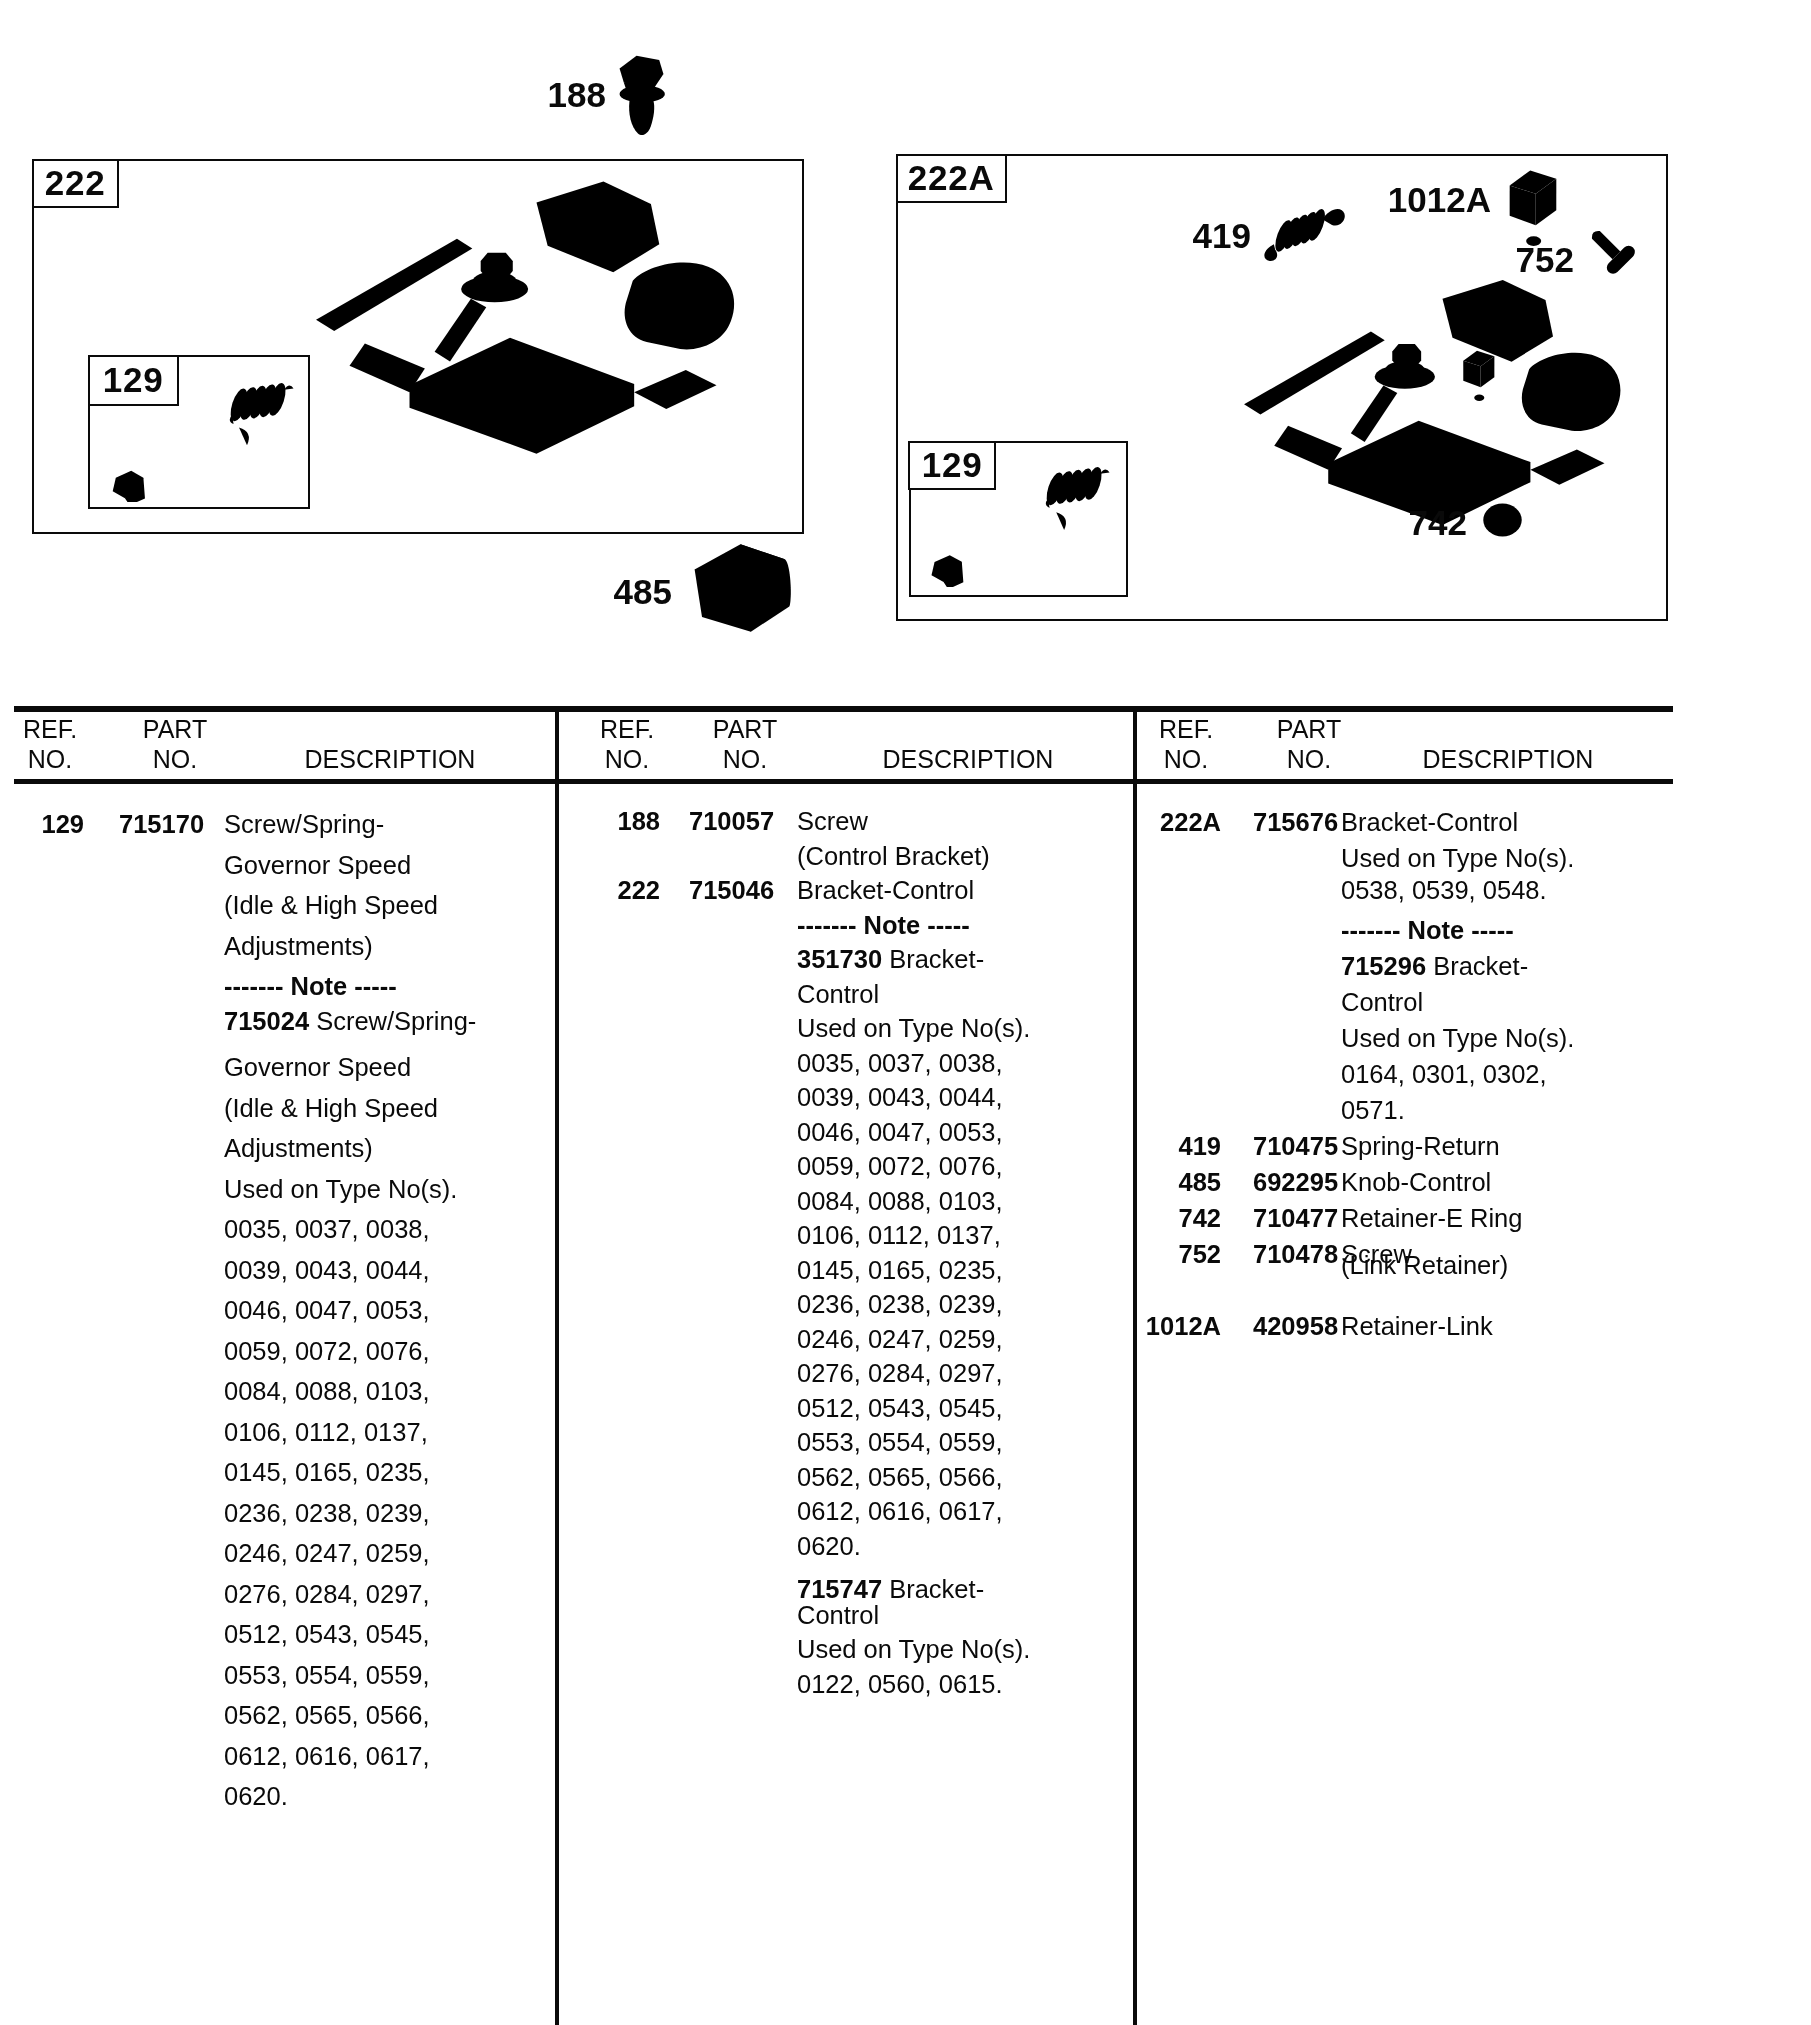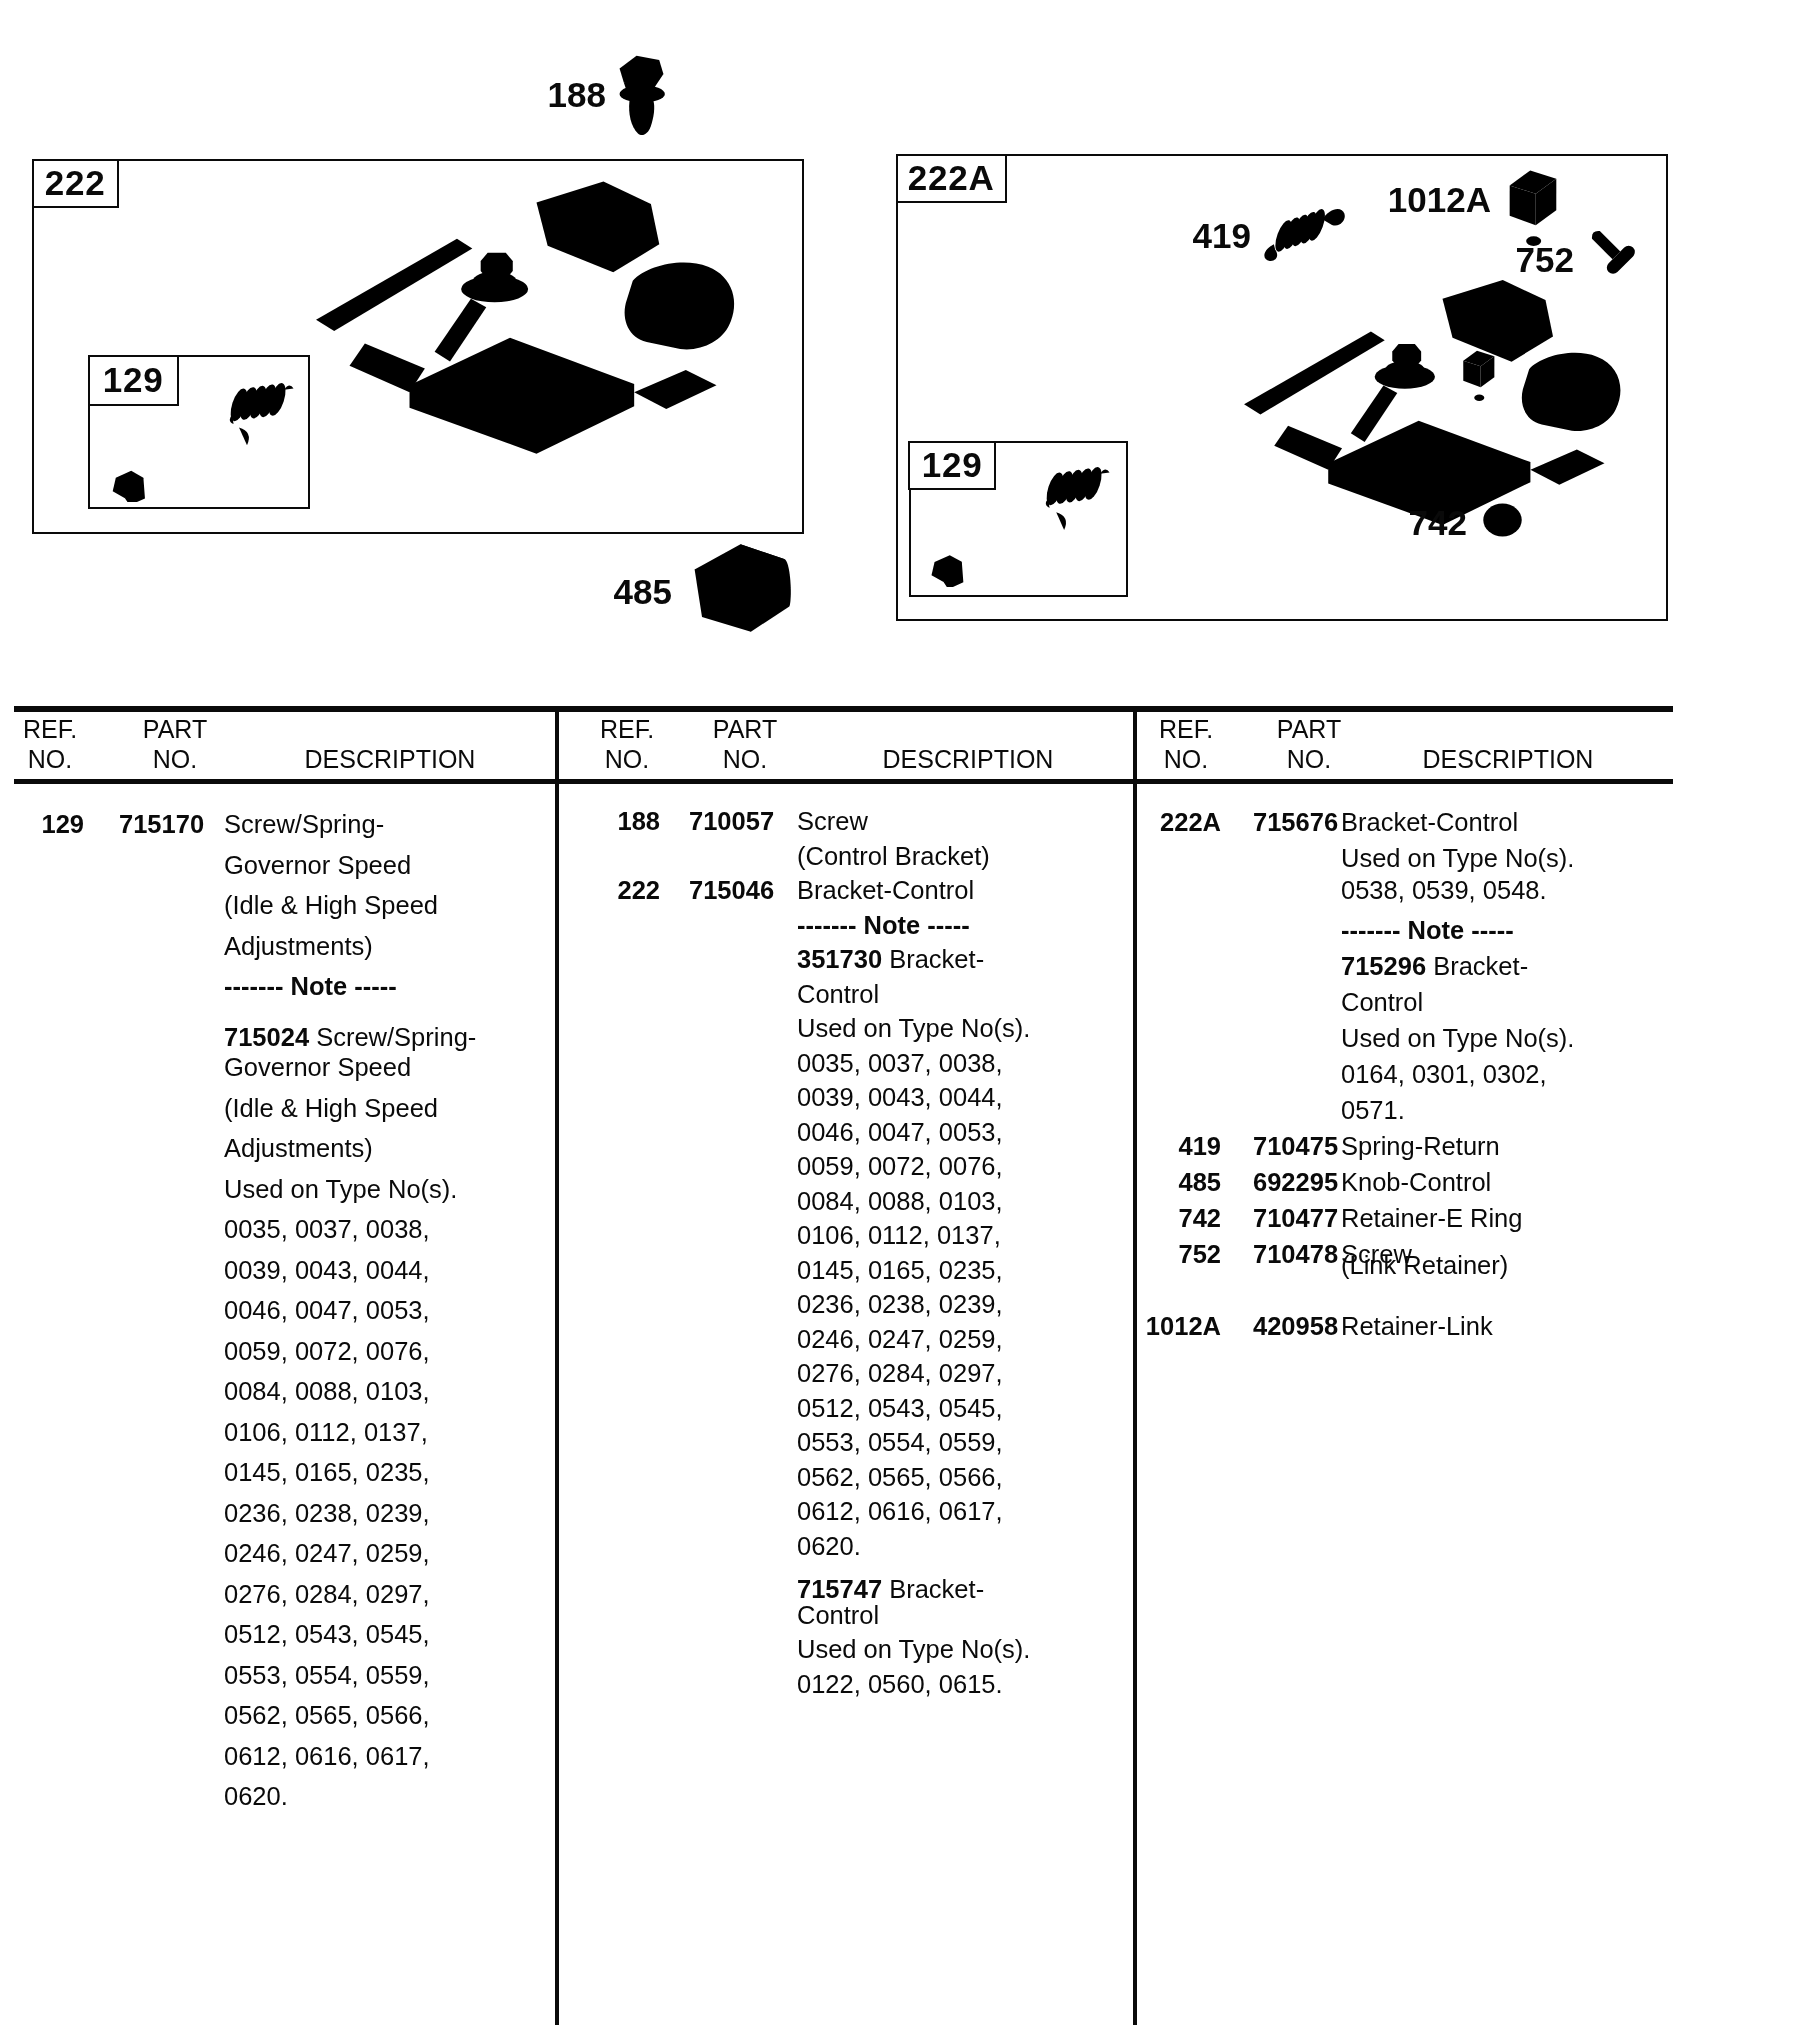--- a/index.html
+++ b/index.html
@@ -254,21 +254,21 @@
     </div>
     <div class="tline" style="top: 81px;">
       <span class="cdesc"><span>(Idle &amp; High Speed</span></span>
     </div>
     <div class="tline" style="top: 122px;">
       <span class="cdesc"><span>Adjustments)</span></span>
     </div>
     <div class="tline" style="top: 162px;">
       <span class="cdesc"><span class="bold">------- Note -----</span></span>
     </div>
-    <div class="tline" style="top: 213px;">
+    <div class="tline" style="top: 197px;">
       <span class="cdesc"><span class="bold">715024</span><span> Screw/Spring-</span></span>
     </div>
     <div class="tline" style="top: 243px;">
       <span class="cdesc"><span>Governor Speed</span></span>
     </div>
     <div class="tline" style="top: 284px;">
       <span class="cdesc"><span>(Idle &amp; High Speed</span></span>
     </div>
     <div class="tline" style="top: 324px;">
       <span class="cdesc"><span>Adjustments)</span></span>

